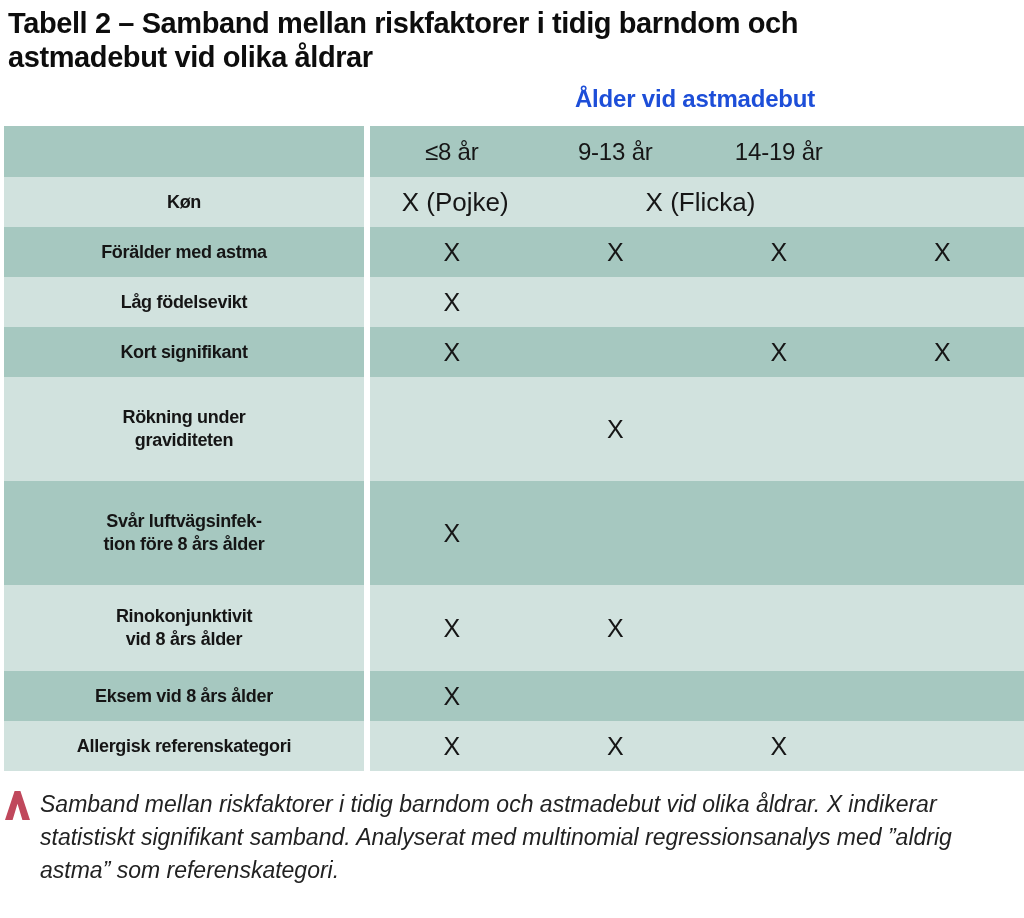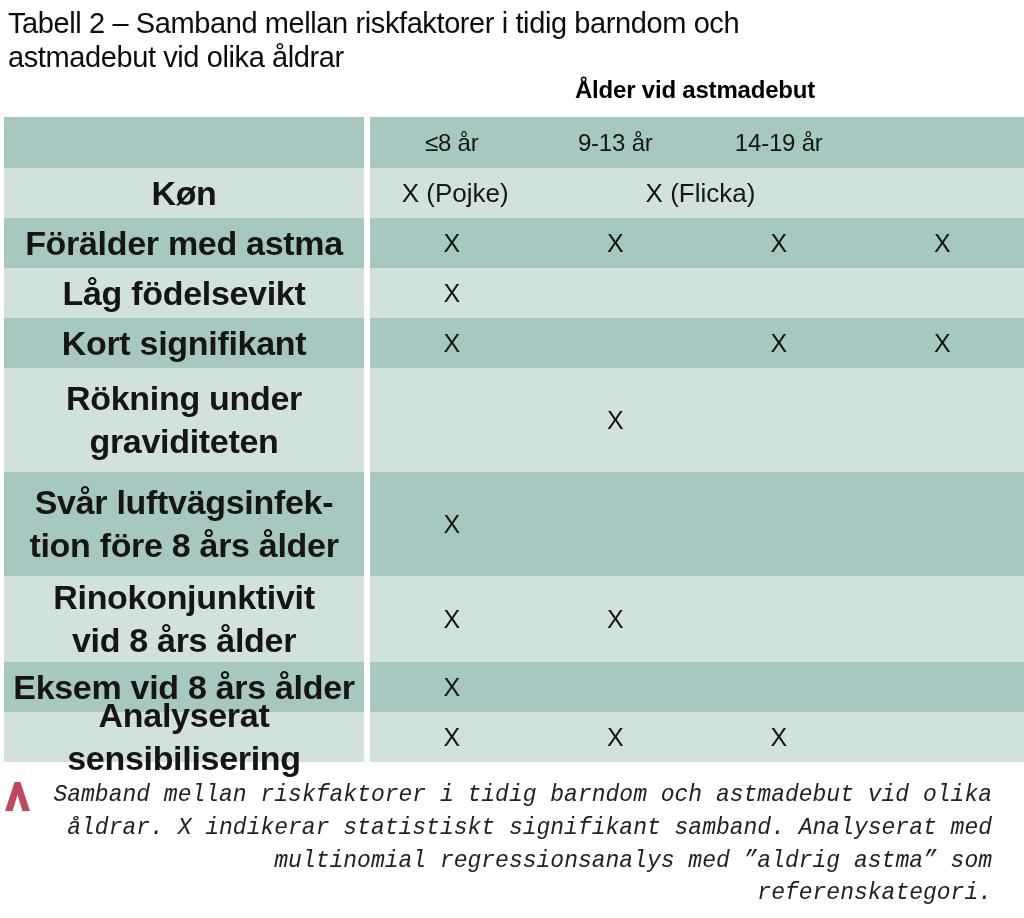--- a/index.html
+++ b/index.html
@@ -13,39 +13,39 @@
   body{
     width:1024px;height:918px;
     font-family:"Liberation Sans", sans-serif;
     color:var(--ink);
     overflow:hidden;
   }
   .page{width:1024px;height:918px;position:relative;}
 
   .title{
     margin:6px 10px 0 8px;
-    font-size:29px;font-weight:400;line-height:1.18;
+    font-size:29px;font-weight:700;line-height:1.18;
     letter-spacing:-0.4px;
     white-space:pre-line;
     color:#0d0d0d;
   }
   .group-header{
-    margin-top:2px;margin-left:370px;width:650px;
+    margin-top:11px;margin-left:370px;width:650px;
     text-align:center;
     font-size:24px;font-weight:700;letter-spacing:-0.2px;
-    color:#000000;
+    color:#1d4ed8;
   }
 
   .tbl{margin:13px 0 0 4px;width:1020px;}
   .row{display:flex;width:100%;}
   .row .label{
     width:360px;flex:none;
     display:flex;align-items:center;justify-content:center;
     text-align:center;
-    font-size:34px;font-weight:700;line-height:1.28;
+    font-size:18px;font-weight:700;line-height:1.28;
     letter-spacing:-0.3px;
     white-space:pre-line;
     padding:2px 6px;
   }
   .row .data{
     flex:1;
     border-left:6px solid #ffffff;
     display:grid;grid-template-columns:repeat(4,1fr);
     align-items:center;
   }
@@ -66,26 +66,25 @@
   .sex-cell{font-size:26px;padding-left:7px;}
   .girl-cell{grid-column:2 / 4;text-align:center;}
 
   .caption{
     display:flex;align-items:flex-start;
     margin:17px 24px 0 5px;
   }
   .caption .caret{flex:none;margin-top:3px;}
   .caption .cap-text{
     margin-left:10px;
-    font-family:Liberation Mono, monospace;
+    font-family:Liberation Sans, sans-serif;
     font-style:italic;
     font-size:23px;line-height:1.42;
     color:#222222;
     max-width:952px;
-    text-align:right;
   }
 </style>
 </head>
 <body>
 
 <div class="page">
 
   <h1 class="title">Tabell 2 – Samband mellan riskfaktorer i tidig barndom och
 astmadebut vid olika åldrar</h1>
 
@@ -177,21 +176,21 @@
       <div class="label">Eksem vid 8 års ålder</div>
       <div class="data">
         <div class="cell">X</div>
         <div class="cell"></div>
         <div class="cell"></div>
         <div class="cell"></div>
       </div>
     </div>
 
     <div class="row light s-row">
-      <div class="label">Analyserat sensibilisering</div>
+      <div class="label">Allergisk referenskategori</div>
       <div class="data">
         <div class="cell">X</div>
         <div class="cell">X</div>
         <div class="cell">X</div>
         <div class="cell"></div>
       </div>
     </div>
 
   </div>
 

